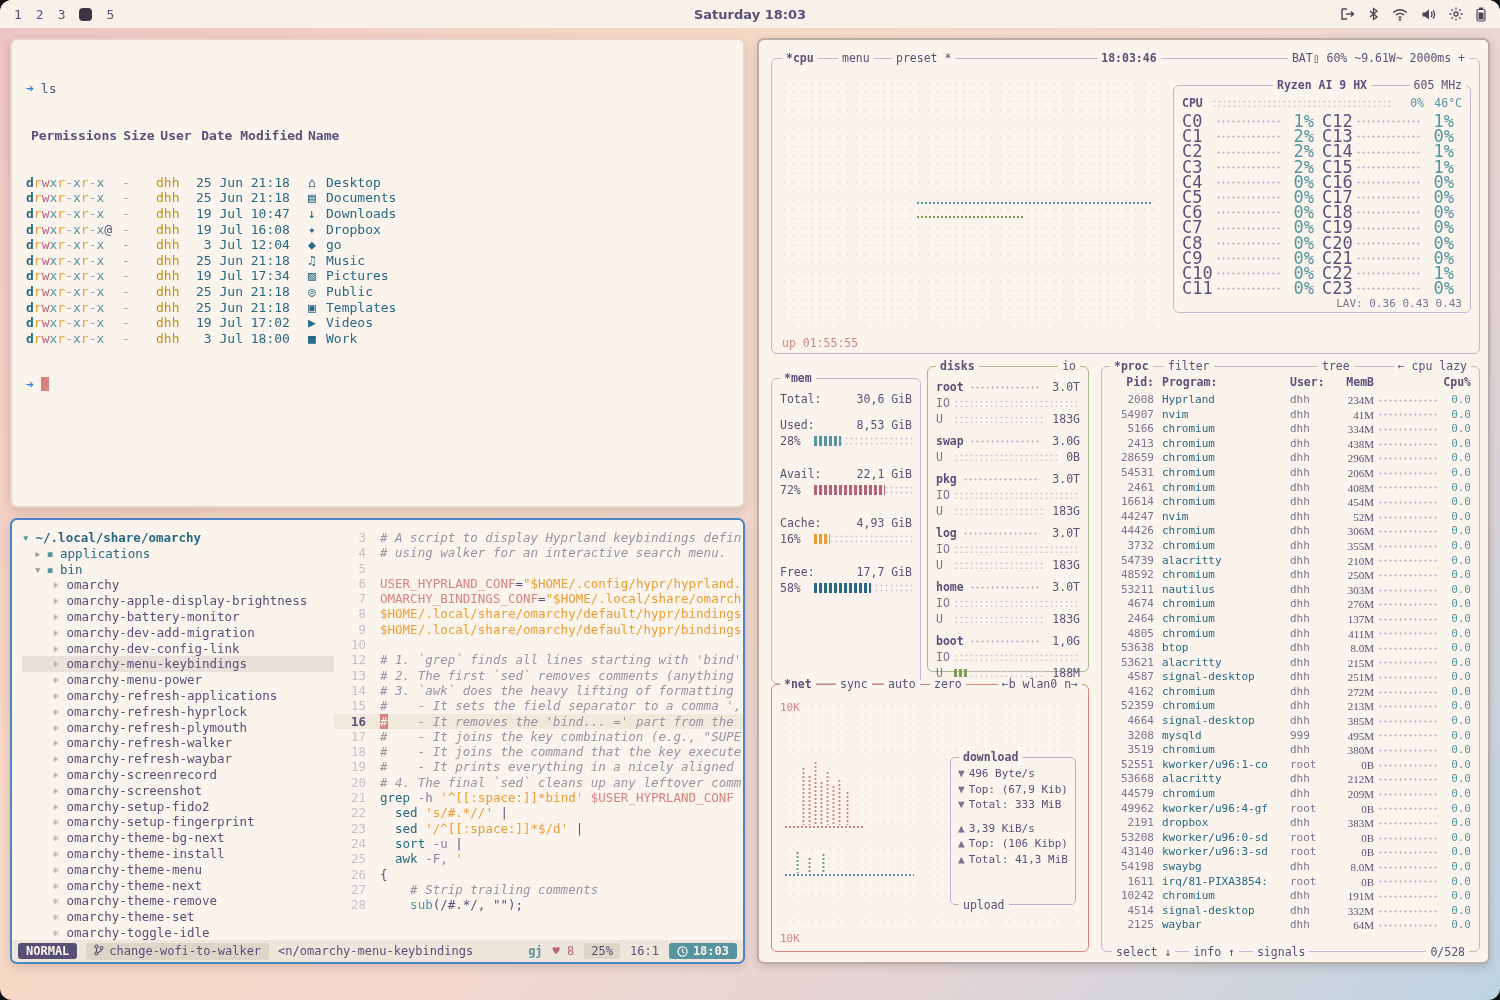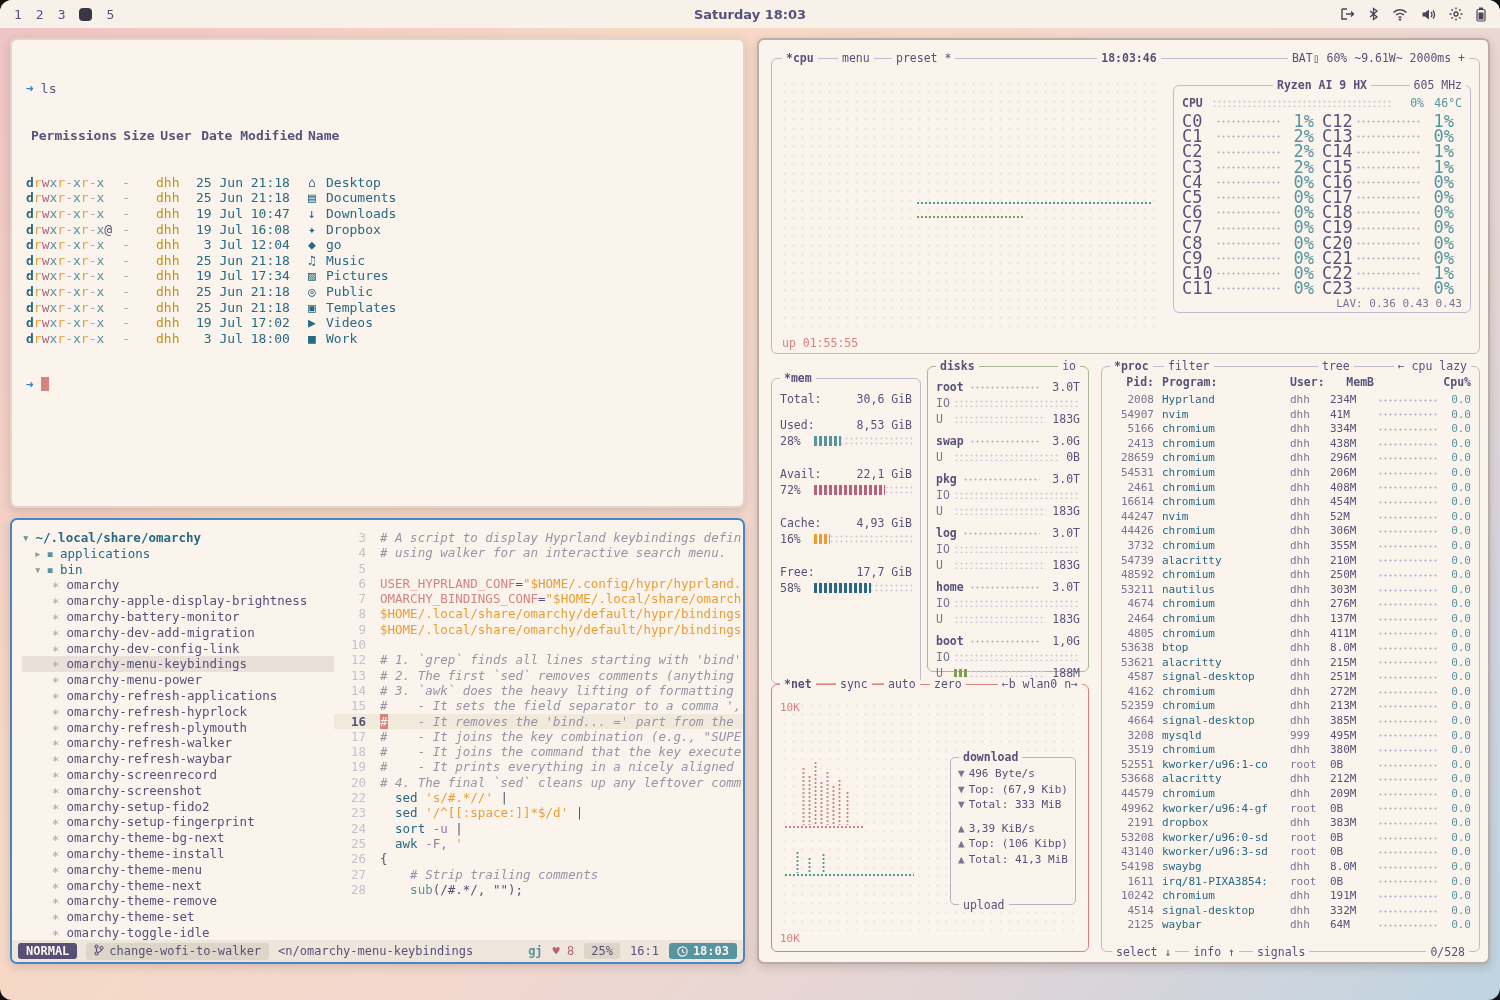--- a/index.html
+++ b/index.html
@@ -139,21 +139,21 @@
   .net-info{position:absolute;left:178px;top:72px;width:126px;height:148px;border:1px solid #b9b0c6;border-radius:5px;
     background:#faf4ed;padding:8px 7px 6px 7px;box-sizing:border-box;font-size:11px;line-height:15.5px;}
   .net-info .arr{color:#797593;margin-right:4px;}
   
   .proc-header{position:absolute;left:8px;right:8px;top:8px;display:flex;font-size:11.5px;font-weight:bold;}
   .proc-rows{position:absolute;left:8px;right:8px;top:26px;bottom:20px;overflow:hidden;}
   .proc-row{display:flex;align-items:center;font-size:11px;line-height:14.6px;height:14.6px;}
   .p-pid{width:44px;text-align:right;color:#797593;flex:none;}
   .p-prog{width:128px;margin-left:8px;color:#286983;flex:none;overflow:hidden;white-space:nowrap;}
   .p-user{width:40px;color:#797593;flex:none;}
-  .p-mem{width:44px;flex:none;}
+  .p-mem{width:44px;text-align:right;flex:none;font-family:Liberation Serif, serif;}
   .p-cpu{width:30px;text-align:right;color:#56949f;flex:none;}
   .h-pid{width:44px;text-align:right;flex:none;}
   .h-prog{width:128px;margin-left:8px;flex:none;}
   .h-user{width:40px;flex:none;}
   .h-mem{width:44px;text-align:right;flex:none;}
   .h-cpu{margin-left:auto;flex:none;}
   .proc-footer{position:absolute;left:10px;right:10px;bottom:-8px;display:flex;gap:14px;font-size:11.5px;}
   .proc-footer .fchip{background:#faf4ed;padding:0 4px;}
   .proc-counter{margin-left:auto;background:#faf4ed;padding:0 4px;}
 </style>
@@ -350,20 +350,21 @@
           <div class="code-line"><span class="gutter">10</span><span class="code-body"></span></div>
           <div class="code-line"><span class="gutter">12</span><span class="code-body"><span class="tok-cm"># 1. `grep` finds all lines starting with 'bind'</span></span></div>
           <div class="code-line"><span class="gutter">13</span><span class="code-body"><span class="tok-cm"># 2. The first `sed` removes comments (anything</span></span></div>
           <div class="code-line"><span class="gutter">14</span><span class="code-body"><span class="tok-cm"># 3. `awk` does the heavy lifting of formatting</span></span></div>
           <div class="code-line"><span class="gutter">15</span><span class="code-body"><span class="tok-cm">#    - It sets the field separator to a comma ',</span></span></div>
           <div class="code-line cursorline"><span class="gutter">16</span><span class="code-body"><span class="tok-cursor">#</span><span class="tok-cm">    - It removes the 'bind... =' part from the</span></span></div>
           <div class="code-line"><span class="gutter">17</span><span class="code-body"><span class="tok-cm">#    - It joins the key combination (e.g., "SUPE</span></span></div>
           <div class="code-line"><span class="gutter">18</span><span class="code-body"><span class="tok-cm">#    - It joins the command that the key execute</span></span></div>
           <div class="code-line"><span class="gutter">19</span><span class="code-body"><span class="tok-cm">#    - It prints everything in a nicely aligned</span></span></div>
           <div class="code-line"><span class="gutter">20</span><span class="code-body"><span class="tok-cm"># 4. The final `sed` cleans up any leftover comm</span></span></div>
+          <div class="code-line"><span class="gutter">21</span><span class="code-body"><span class="tok-cmd">grep</span><span class="tok-plain"> </span><span class="tok-flag">-h</span><span class="tok-plain"> </span><span class="tok-str">'^[[:space:]]*bind'</span><span class="tok-plain"> </span><span class="tok-var">$USER_HYPRLAND_CONF</span></span></div>
           <div class="code-line"><span class="gutter">22</span><span class="code-body"><span class="tok-plain">  </span><span class="tok-cmd">sed</span><span class="tok-plain"> </span><span class="tok-str">'s/#.*//'</span><span class="tok-plain"> </span><span class="tok-op">|</span></span></div>
           <div class="code-line"><span class="gutter">23</span><span class="code-body"><span class="tok-plain">  </span><span class="tok-cmd">sed</span><span class="tok-plain"> </span><span class="tok-str">'/^[[:space:]]*$/d'</span><span class="tok-plain"> </span><span class="tok-op">|</span></span></div>
           <div class="code-line"><span class="gutter">24</span><span class="code-body"><span class="tok-plain">  </span><span class="tok-cmd">sort</span><span class="tok-plain"> </span><span class="tok-flag">-u</span><span class="tok-plain"> </span><span class="tok-op">|</span></span></div>
           <div class="code-line"><span class="gutter">25</span><span class="code-body"><span class="tok-plain">  </span><span class="tok-cmd">awk</span><span class="tok-plain"> </span><span class="tok-flag">-F,</span><span class="tok-plain"> </span><span class="tok-str">'</span></span></div>
           <div class="code-line"><span class="gutter">26</span><span class="code-body"><span class="tok-plain">{</span></span></div>
           <div class="code-line"><span class="gutter">27</span><span class="code-body"><span class="tok-plain">    </span><span class="tok-cm"># Strip trailing comments</span></span></div>
           <div class="code-line"><span class="gutter">28</span><span class="code-body"><span class="tok-plain">    </span><span class="tok-fn">sub</span><span class="tok-plain">(/#.*/, "");</span></span></div>
         </div>
     </div>
     <div class="statusline">

